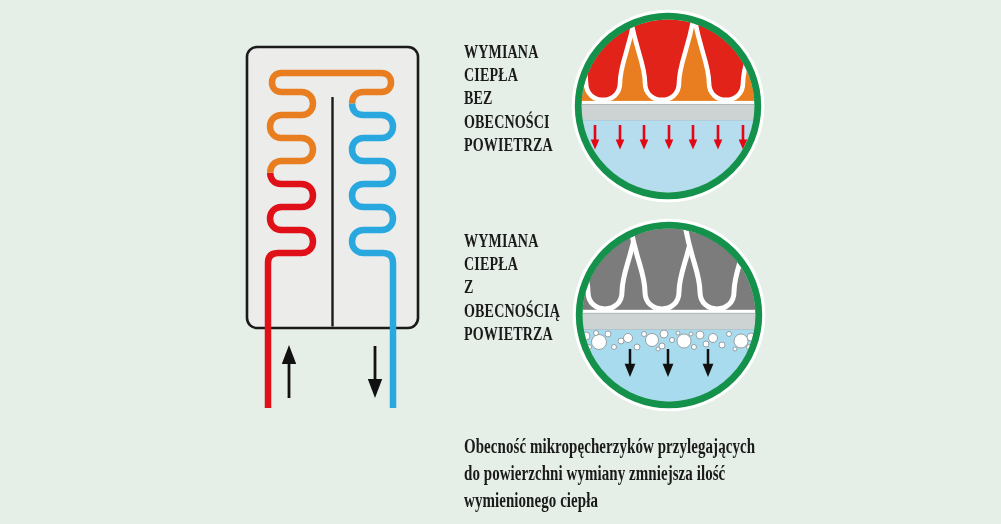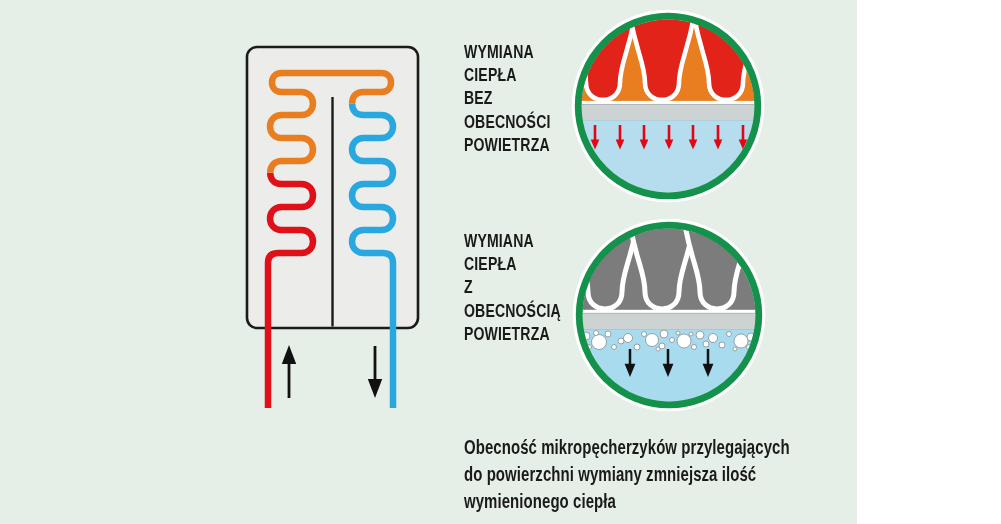--- a/index.html
+++ b/index.html
@@ -14,24 +14,24 @@
     --arrowred:#e30613;
     --strip:#cdd2d3;
     --airgray:#7c7c7c;
     --waterclean:#b5ddee;
     --wateraer:#a9dbee;
     --text:#1a1a1a;
   }
   html,body{margin:0;padding:0;}
   .canvas{
     position:relative;
-    width:857px;height:524px;
+    width:1001px;height:524px;
     background:var(--bg);
     overflow:hidden;
-    font-family:Liberation Sans, sans-serif;
+    font-family:Liberation Serif, serif;
   }
   svg.gfx{position:absolute;left:0;top:0;}
   .tlabel{
     position:absolute;
     color:var(--text);
     font-weight:700;
     font-size:19px;
     line-height:23.2px;
     transform:scaleX(0.74);
     transform-origin:0 0;

